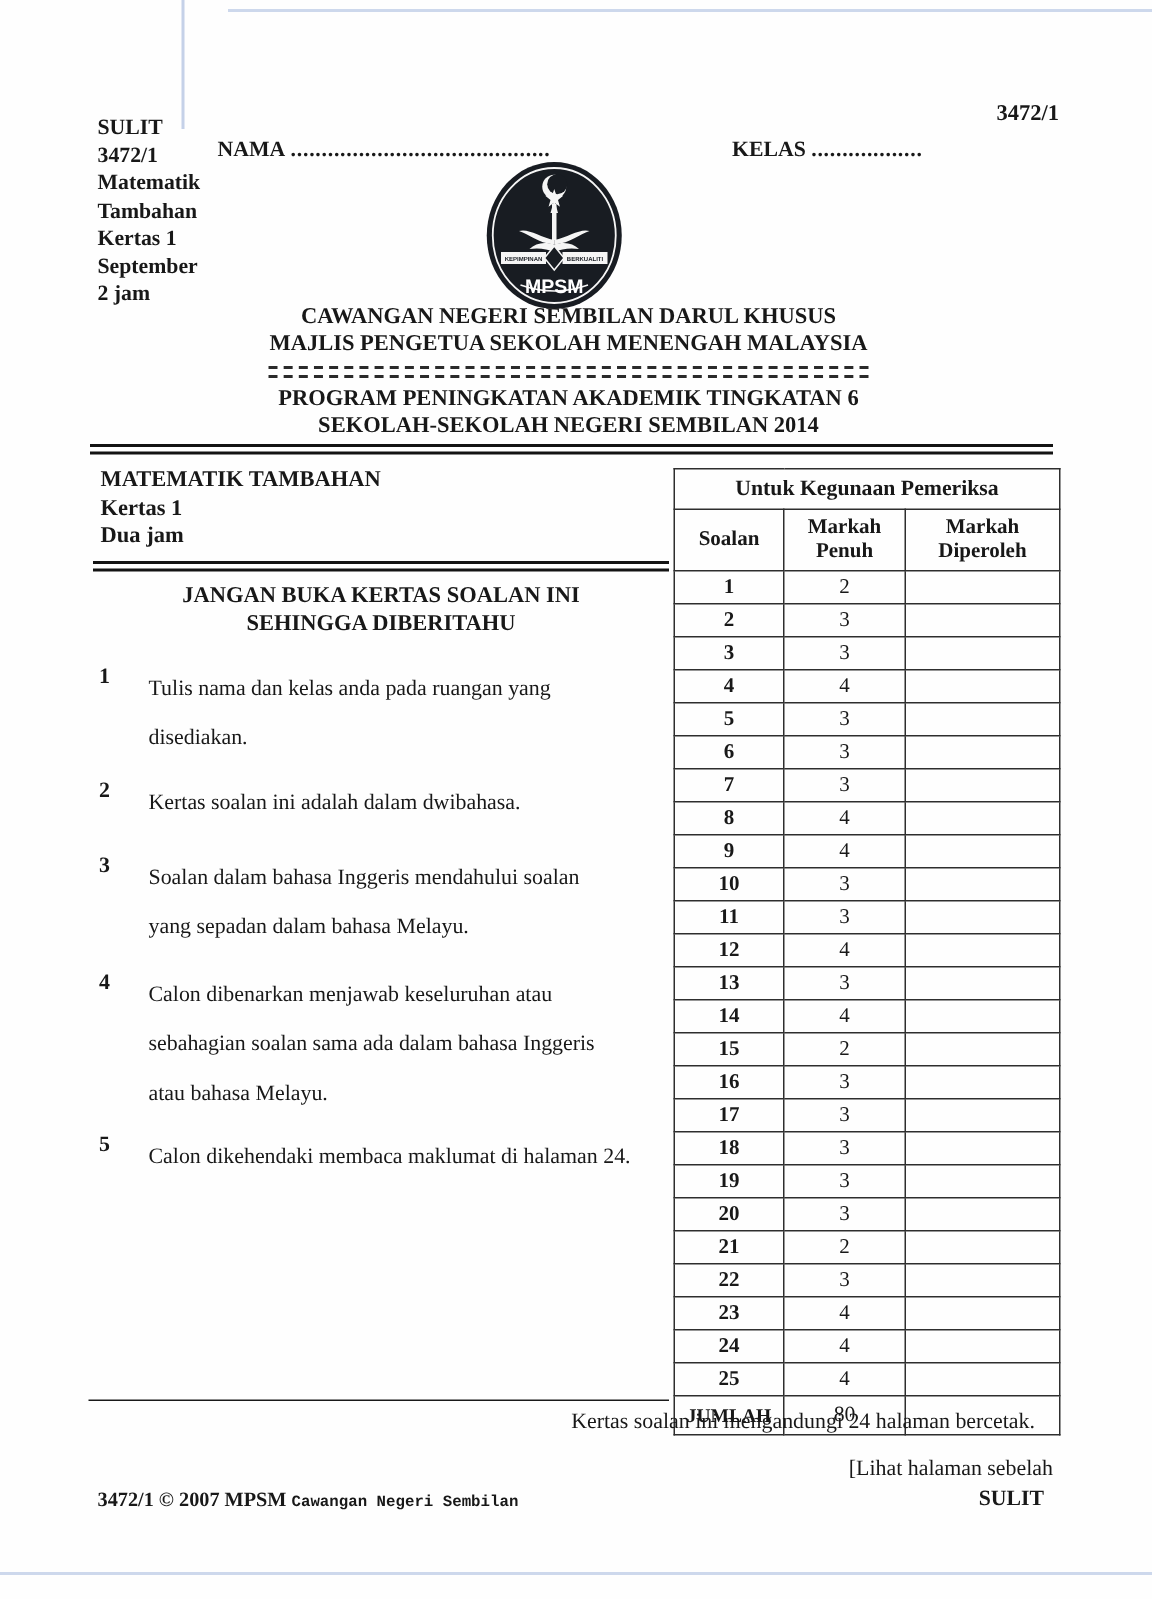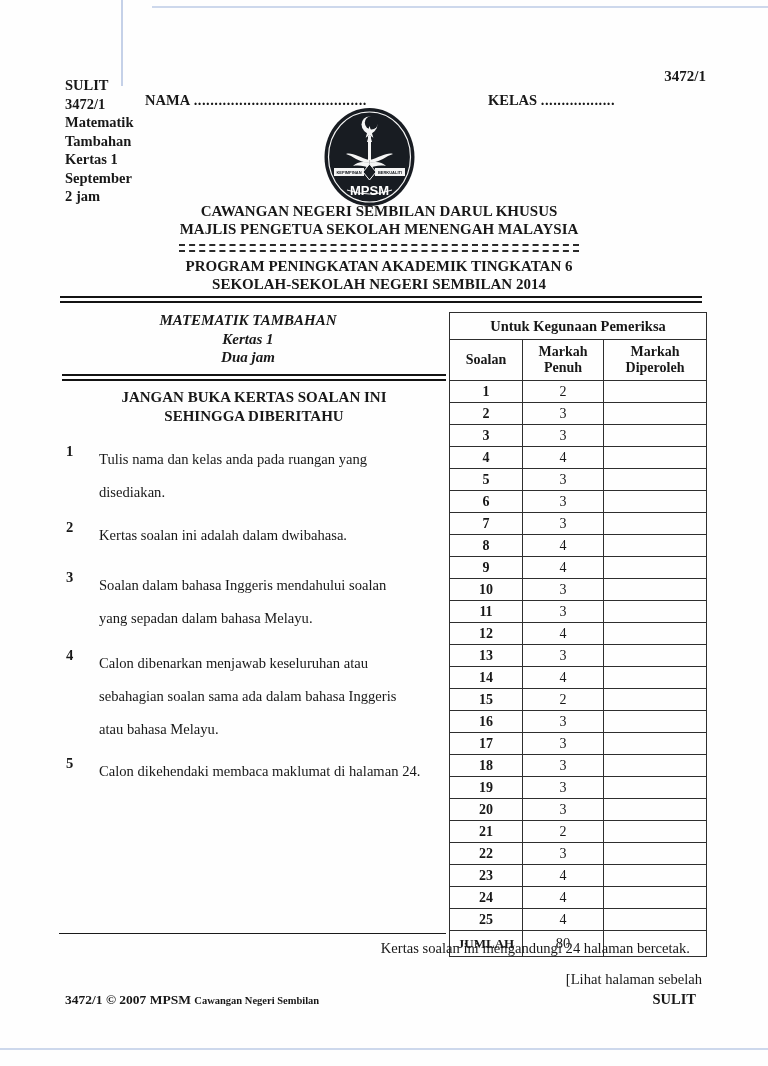--- a/index.html
+++ b/index.html
@@ -22,21 +22,21 @@
   .nama{left:145px;top:92px;font-size:14.5px;}
   .kelas{left:488px;top:92px;font-size:14.5px;}
   .dots{letter-spacing:.5px;font-weight:bold;}
   .logo-wrap{left:322px;top:106px;width:95px;height:102px;}
   .org{left:60px;right:70px;top:203px;text-align:center;font-size:15px;line-height:17.5px;}
   .dash-sep{margin:6px auto 6px;width:400px;height:4px;
     border-top:2px dashed #2a2a2a;border-bottom:2px dashed #2a2a2a;}
   .rule-thick{left:60px;top:296px;width:642px;height:3px;
     border-top:2.5px solid #131313;border-bottom:2px solid #131313;}
   
-  .paper-title{left:54px;top:311px;width:388px;text-align:center;font-size:15px;line-height:18.5px;font-style:italic;}
+  .paper-title{left:67px;top:311px;width:388px;text-align:left;font-size:15px;line-height:18.5px;}
   .rule-left{left:62px;top:374px;width:384px;height:3px;
     border-top:2.5px solid #131313;border-bottom:2px solid #131313;}
   .warning{left:60px;top:388px;width:388px;text-align:center;font-size:15px;line-height:18.5px;}
   .ins{position:absolute;left:66px;width:372px;font-size:14.6px;}
   .ins-num{position:absolute;left:0;top:0;font-weight:bold;}
   .ins-text{display:block;margin-left:33px;line-height:33px;white-space:pre-line;}
   .leftcol-bottom{left:59px;top:933px;width:387px;height:0;border-top:1.5px solid #1a1a1a;}
   
   .exam-table{left:449px;top:312px;border-collapse:collapse;table-layout:fixed;}
   .exam-table td,.exam-table th{border:1.4px solid #2e2e2e;padding:0;text-align:center;vertical-align:middle;}
@@ -45,21 +45,21 @@
   .exam-table .r-q{width:72px;font-weight:bold;font-size:14px;height:21px;}
   .exam-table .r-full{width:80px;font-size:14px;}
   .exam-table .r-got{width:102px;}
   .exam-table .r-total th,.exam-table .r-total td{height:25px;}
   .exam-table .total-label{font-size:13px;font-weight:bold;}
   .exam-table .total-val{font-size:14.5px;}
   
   .footer-center{left:60px;top:940px;width:630px;text-align:right;font-size:14.6px;}
   .footer-lihat{right:66px;top:971px;font-size:14.6px;}
   .footer-code{left:65px;top:992px;font-size:13.5px;}
-  .footer-code .small{font-size:10.5px;}
+  .footer-code .small{font-size:10.5px;font-family:Liberation Mono, monospace;}
   .footer-sulit{right:72px;top:991px;font-size:14.5px;}
 </style>
 </head>
 <body>
 
 <div class="abs scan-top"></div>
 <div class="abs scan-v"></div>
 <div class="abs scan-bottom"></div>
 
 <div class="abs code-tr b">3472/1</div>

